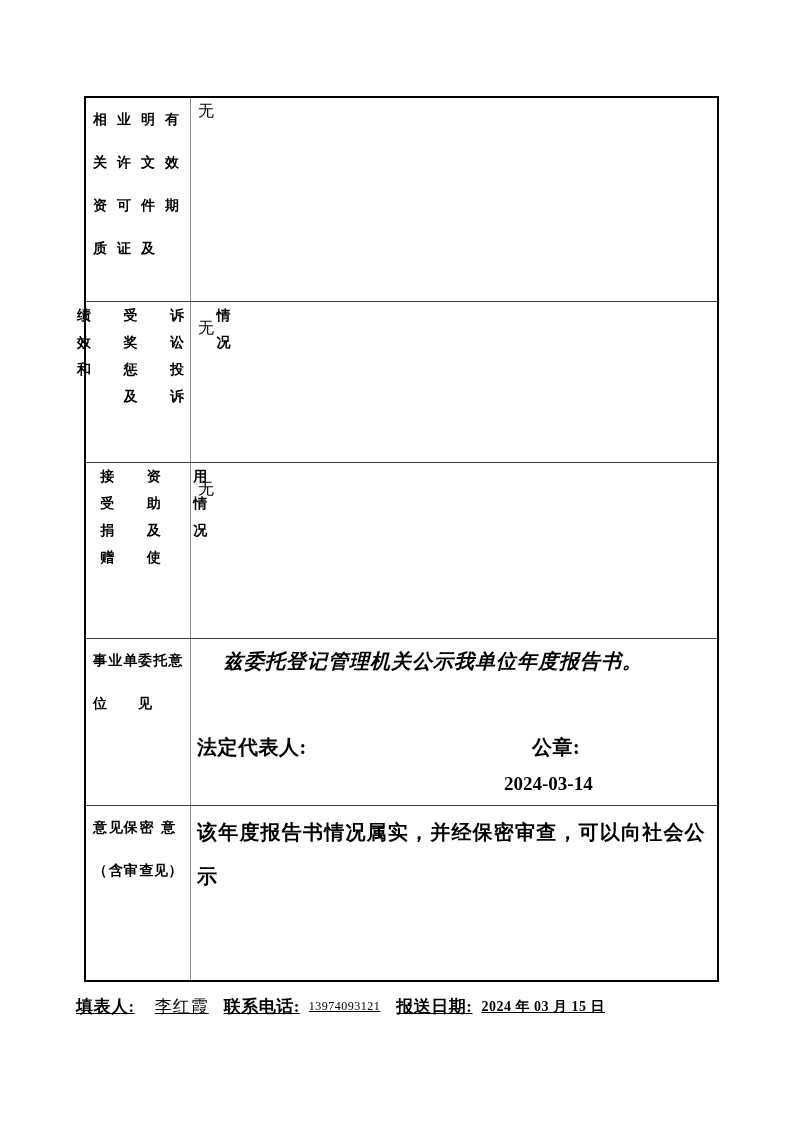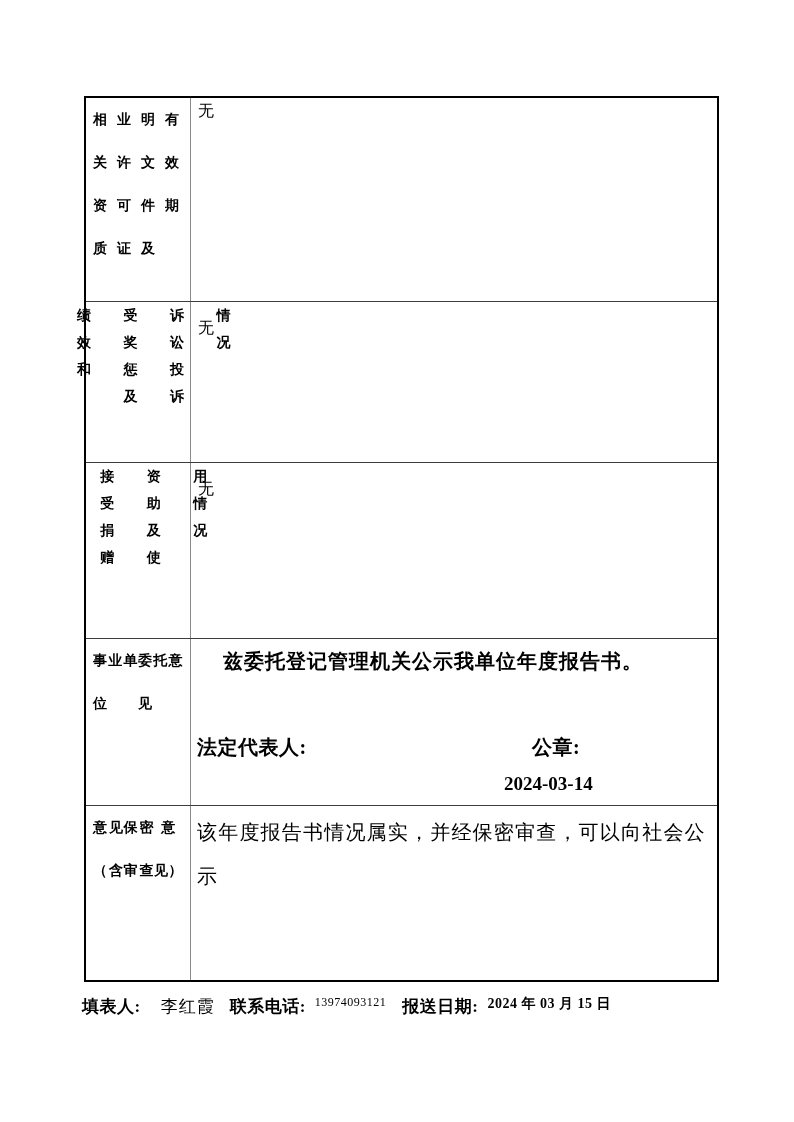--- a/index.html
+++ b/index.html
@@ -65,20 +65,21 @@
   }
   .pad-sm { padding-top: 3px; }
   .pad-md { padding-top: 16px; }
   
   .statement {
     padding: 9px 18px 0 6px;
     text-indent: 26px;
     font-weight: bold;
     letter-spacing: 1px;
     line-height: 26px;
+    font-style: italic;
   }
   .legal-rep {
     position: absolute;
     left: 6px;
     top: 95px;
     font-weight: bold;
     letter-spacing: 0.5px;
   }
   .seal-label {
     position: absolute;
@@ -90,33 +91,34 @@
   .seal-date {
     position: absolute;
     left: 313px;
     top: 134px;
     font-size: 19px;
     font-weight: bold;
   }
   
   .sponsor-text {
     padding: 4px 10px 0 6px;
-    font-weight: normal;
+    font-weight: bold;
     letter-spacing: 1.2px;
     line-height: 44px;
   }
   
   .foot-line {
     position: absolute;
-    left: 82px;
+    left: 76px;
     top: 995px;
     display: flex;
-    align-items: flex-start;
+    align-items: center;
     white-space: nowrap;
     font-size: 17px;
+    text-decoration: underline;
   }
   .f-label { font-weight: bold; letter-spacing: 0.5px; }
   .f-name  { margin-left: 20px; font-weight: normal; letter-spacing: 1px; }
   .f-l2    { margin-left: 15px; }
   .f-phone { margin-left: 9px; font-size: 12px; letter-spacing: 0.5px; }
   .f-l3    { margin-left: 16px; }
   .f-date  { margin-left: 9px; font-weight: bold; font-size: 14px; letter-spacing: 0.5px; }
 </style>
 </head>
 <body>

